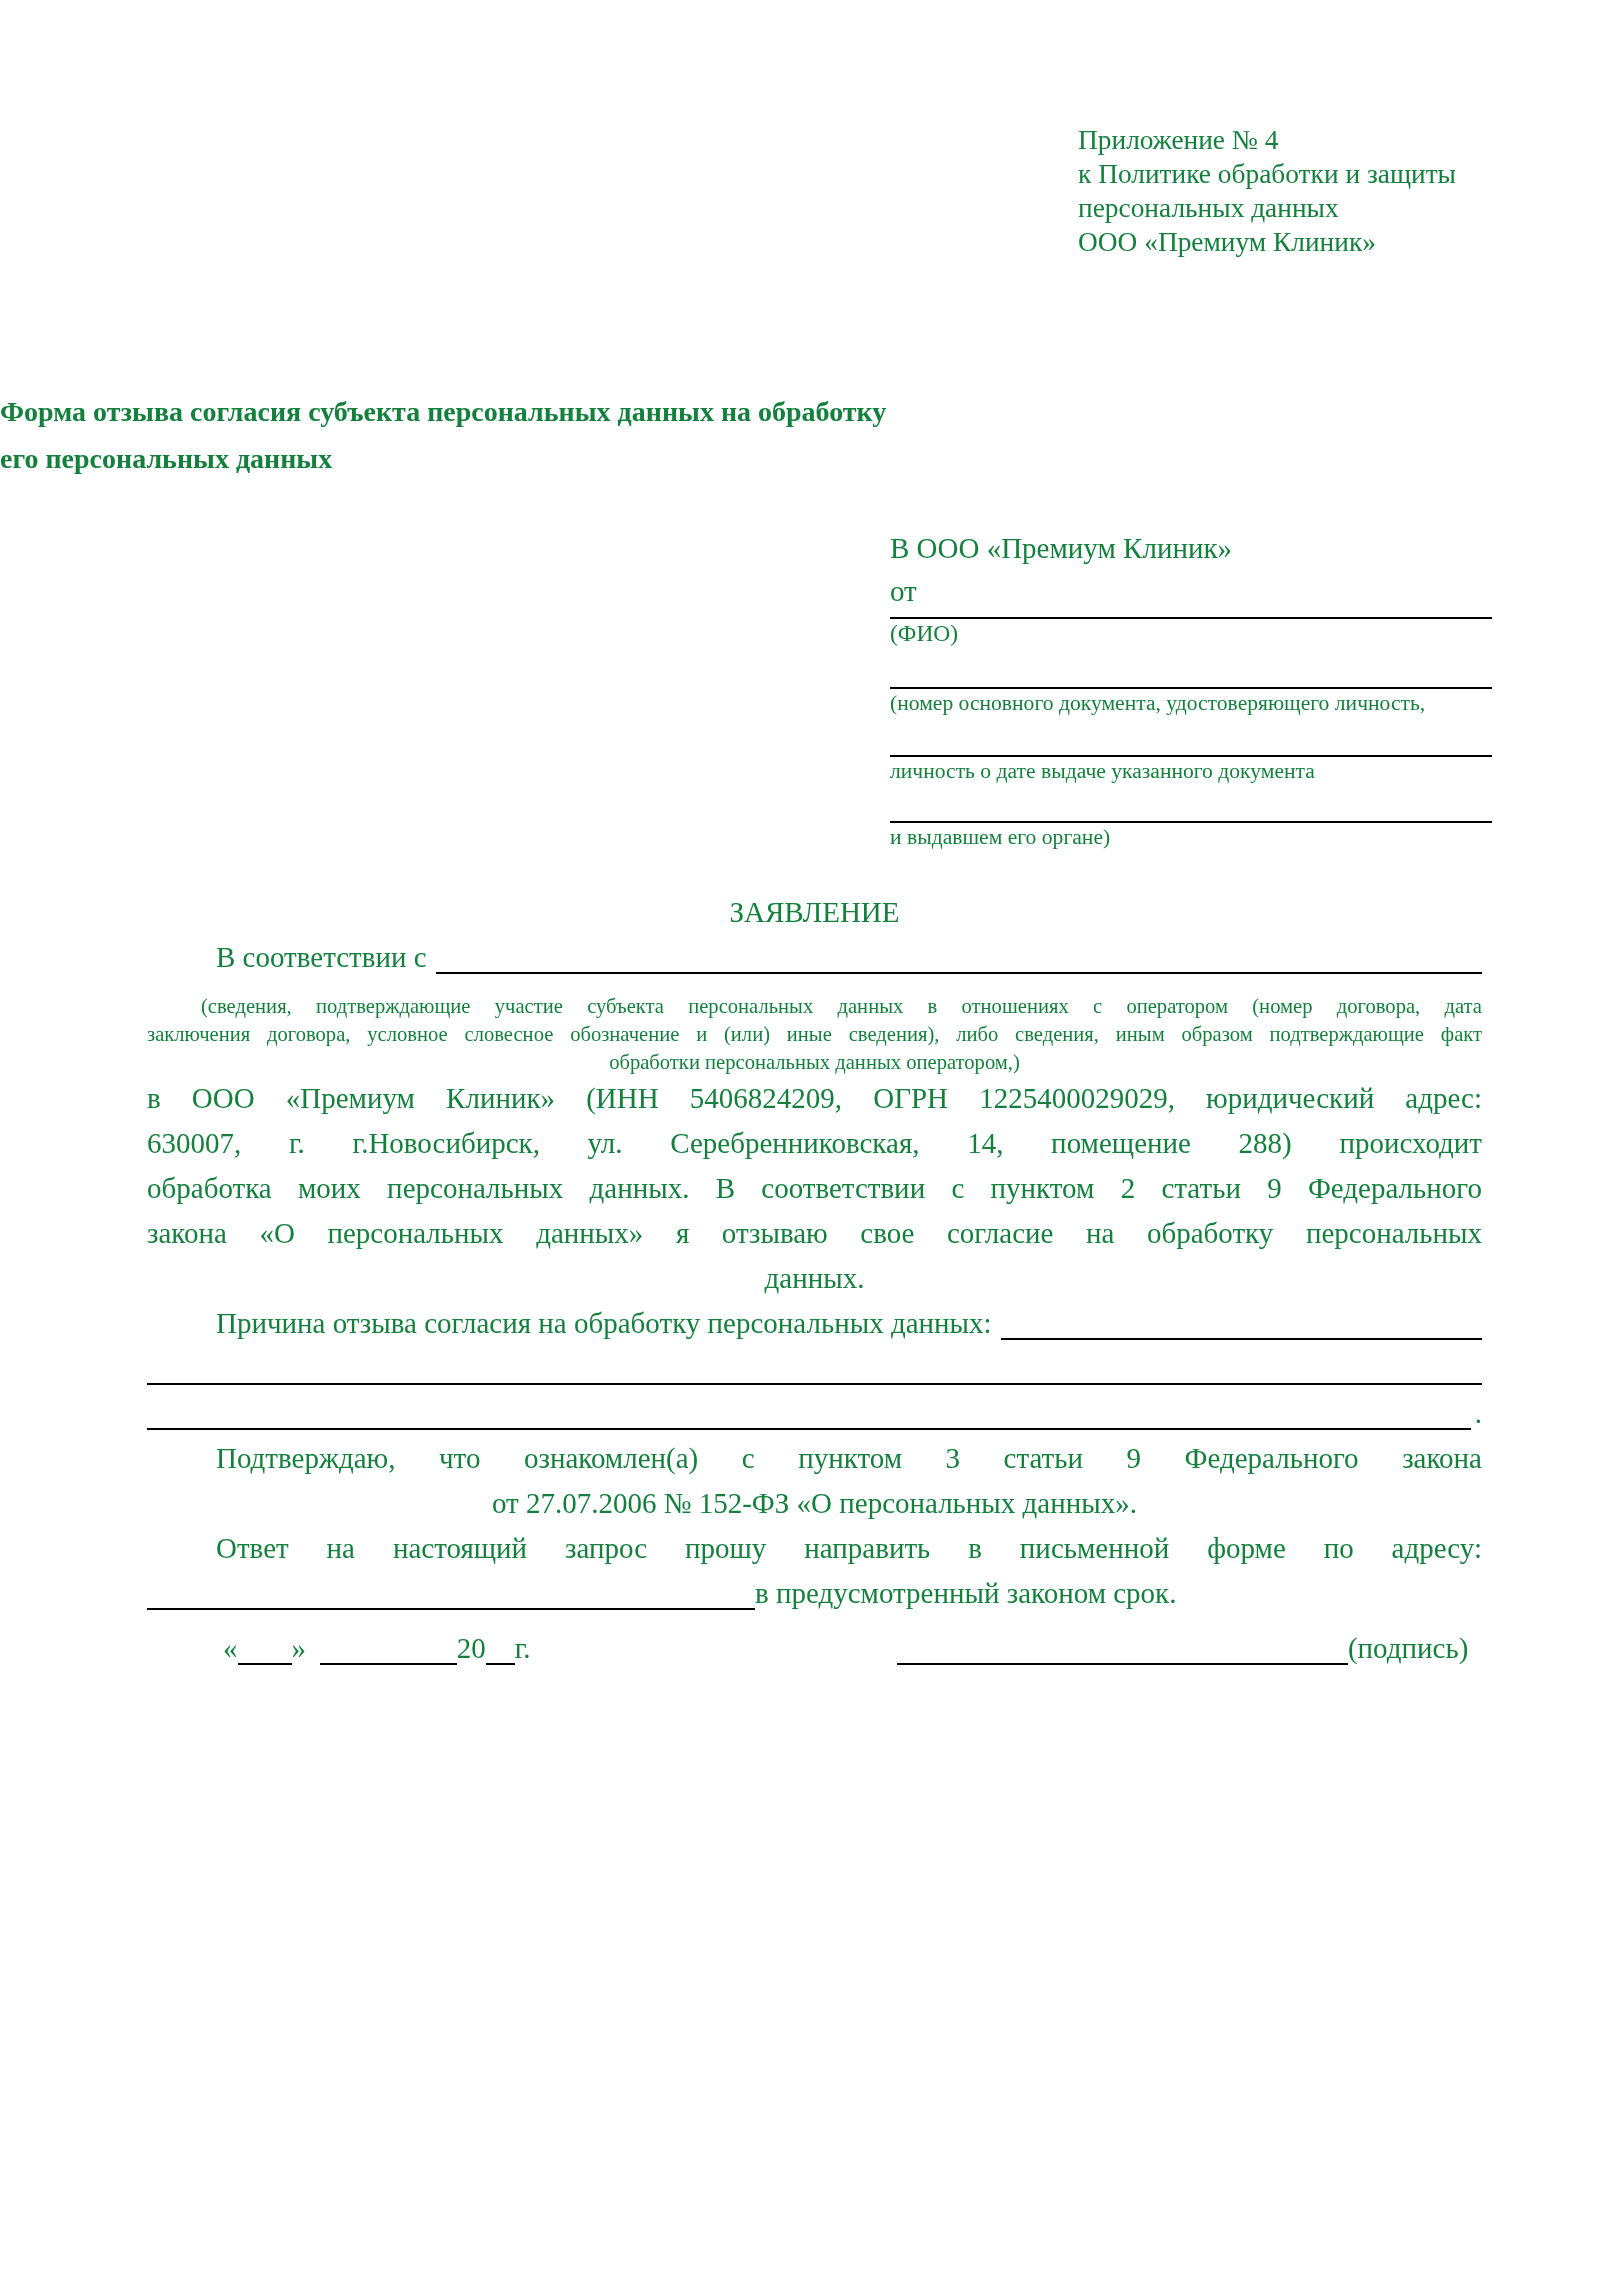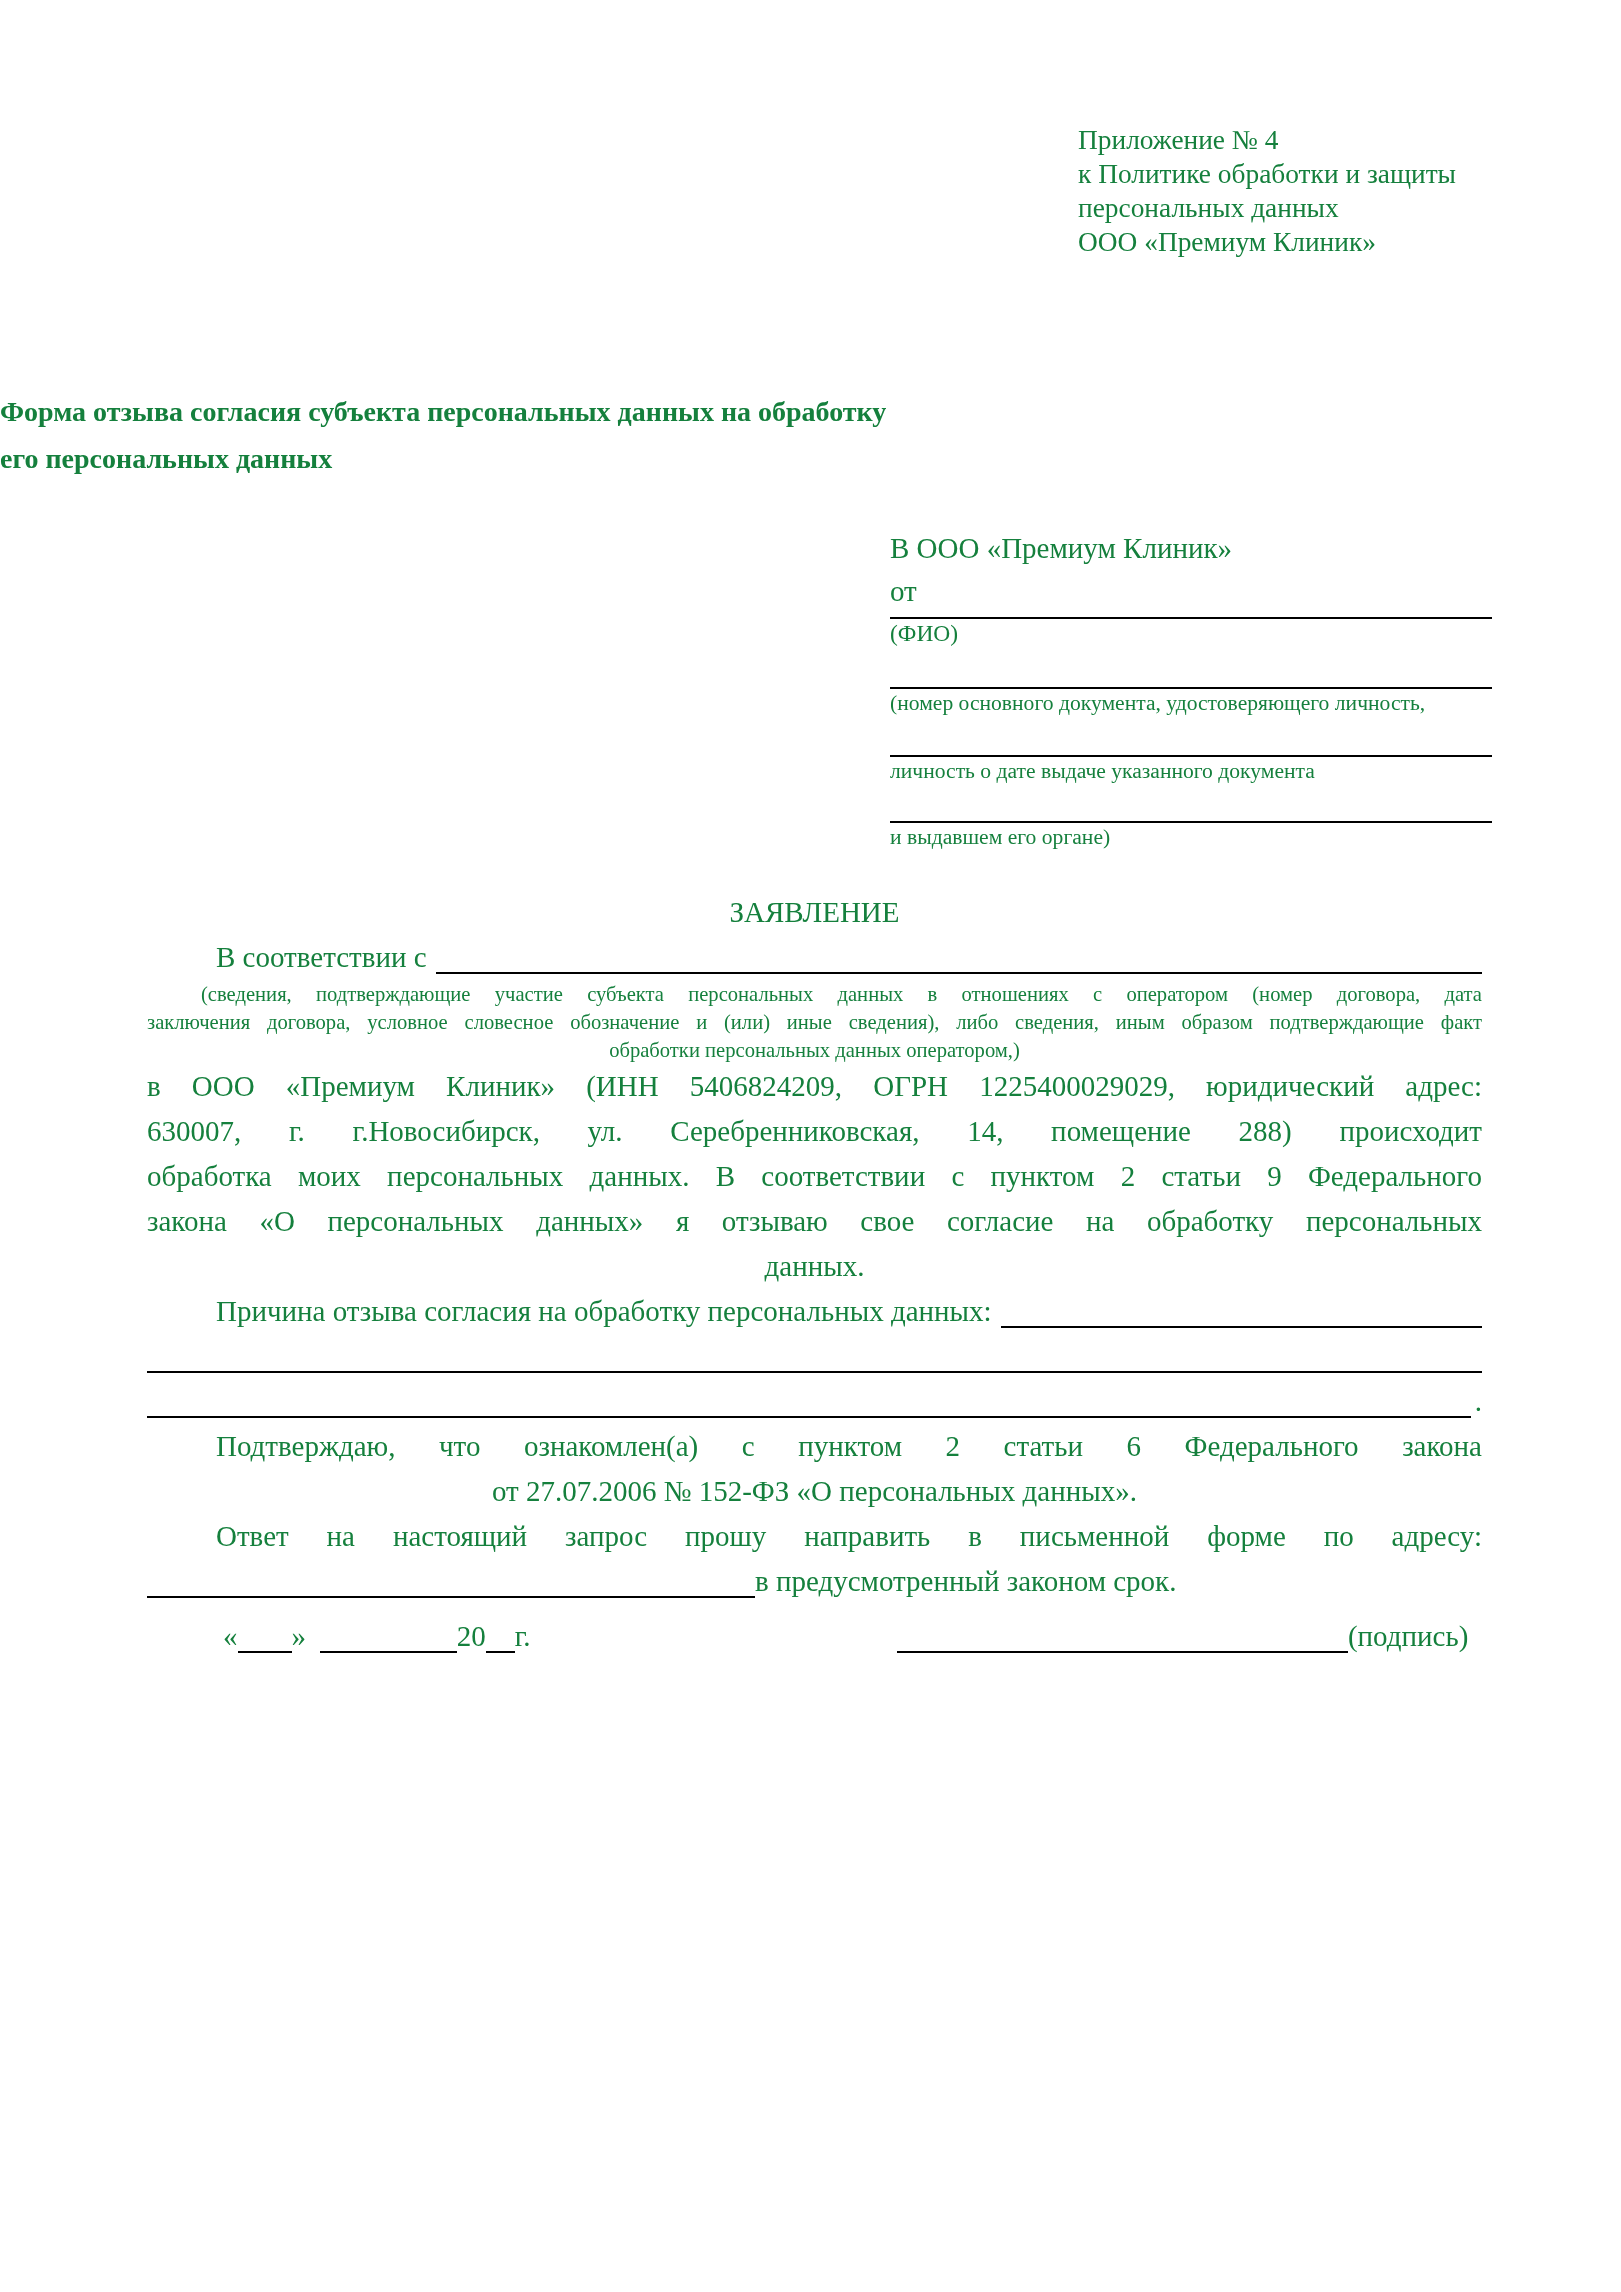--- a/index.html
+++ b/index.html
@@ -86,20 +86,21 @@
     height: 37px;
     border-bottom: 2px solid #000;
     margin-left: 0;
   }
   .blank-row .terminator { line-height: 45px; padding-left: 3.9px; }
 
   .fine {
     font-size: 20.6px;
     line-height: 28px;
     text-align: justify;
+    margin-top: 12px;
   }
   .fine .jl { text-align: justify; text-align-last: justify; }
   .fine .first { text-indent: 54px; }
 
   .jline { text-align: justify; text-align-last: justify; }
   .nline { text-align: center; }
   .p-ind { text-indent: 69px; }
 
   .reply-row { display: flex; align-items: flex-start; height: 45px; }
   .u-address { width: 608px; height: 37px; border-bottom: 2px solid #000; }
@@ -187,21 +188,21 @@
 
     <div class="blank-row">
       <span class="fill-full"></span>
     </div>
     <div class="blank-row">
       <span class="fill-full"></span>
       <span class="terminator">.</span>
     </div>
 
     <div>
-      <div class="jline p-ind">Подтверждаю, что ознакомлен(а) с пунктом 2 статьи 6 Федерального закона</div>
+      <div class="jline p-ind">Подтверждаю, что ознакомлен(а) с пунктом 3 статьи 9 Федерального закона</div>
       <div class="nline">от 27.07.2006 № 152-ФЗ «О персональных данных».</div>
     </div>
 
     <div class="jline p-ind">Ответ на настоящий запрос прошу направить в письменной форме по адресу:</div>
 
     <div class="reply-row">
       <span class="u-address"></span>
       <span class="reply-tail">в предусмотренный законом срок.</span>
     </div>
 

